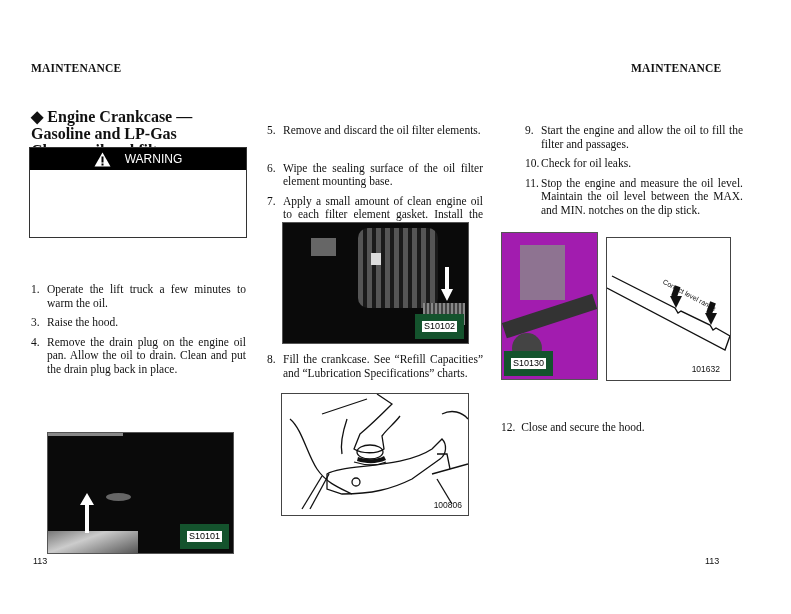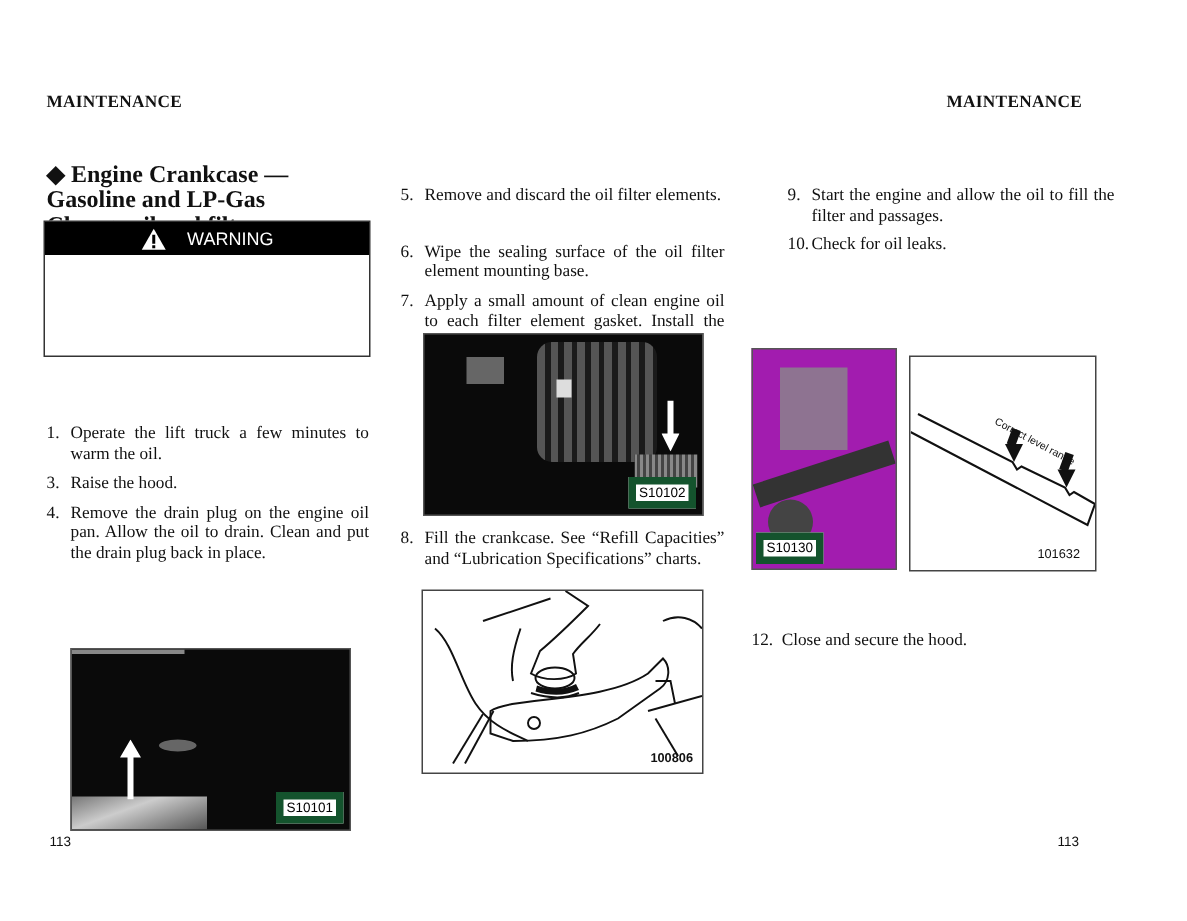--- a/index.html
+++ b/index.html
@@ -6,21 +6,21 @@
   body { width:791px; height:614px; position:relative; overflow:hidden; font-family:"Liberation Serif", serif; color:#111; }
   .abs { position:absolute; }
   .runhead { font-weight:bold; font-size:11.5px; letter-spacing:0.2px; }
   .section-title { font-weight:bold; font-size:16px; line-height:17px; }
   .warn { border:1px solid #333; background:#fff; }
   .warn-head { background:#000; color:#fff; height:22px; display:flex; align-items:center; justify-content:center; font-family:"Liberation Sans", sans-serif; font-size:12px; gap:14px; }
   .warn-body { font-weight:bold; font-size:11.5px; line-height:14px; padding:6px 5px; text-align:justify; }
   .step { font-size:11.5px; line-height:13.5px; text-align:justify; padding-left:16px; text-indent:-16px; }
   .step .num { display:inline-block; width:16px; text-indent:0; }
   .photo { background:#0a0a0a; border:1px solid #555; overflow:hidden; }
-  .fig-label { position:absolute; background:#fff; color:#000; border:5px solid #14532d; font-family:"Liberation Sans", sans-serif; font-size:9px; padding:0 2px; line-height:11px; }
+  .fig-label { position:absolute; background:#fff; color:#000; border:7px solid #14532d; font-family:"Liberation Sans", sans-serif; font-size:9px; padding:0 2px; line-height:11px; }
   .drawing { background:#fff; border:1px solid #444; overflow:hidden; }
   .pgnum { font-family:"Liberation Sans", sans-serif; font-size:9px; }
 </style>
 </head>
 <body>
 
 <div class="abs runhead" style="left:31px; top:62px;">MAINTENANCE</div>
 <div class="abs runhead" style="left:631px; top:62px;">MAINTENANCE</div>
 
 <div class="abs section-title" style="left:31px; top:108px; width:220px;">
@@ -90,26 +90,27 @@
       <path d="M40 82 L20 115"></path>
       <path d="M47 80 L28 115"></path>
       <path d="M65 25 C60 40 58 50 60 60"></path>
       <path d="M160 20 C170 15 180 18 186 25"></path>
       <line x1="150" y1="80" x2="186" y2="70"></line>
       <line x1="155" y1="85" x2="170" y2="110"></line>
       <path d="M155 60 L165 60 L168 75"></path>
     </g>
     <path d="M76 63 C85 66 95 66 102 62 L104 66 C95 70 85 70 75 67 Z" fill="#111"></path>
   </svg>
-  <div style="position:absolute; right:6px; bottom:5px; font-family:'Liberation Sans',sans-serif; font-size:8.5px;font-weight:bold;">100806</div>
+  <div style="position:absolute; right:6px; bottom:5px; font-family:'Liberation Sans',sans-serif; font-size:8.5px;">100806</div>
 </div>
 
 <div class="abs" style="left:525px; top:124px; width:218px;">
   <div class="step" style="margin-bottom:6px;"><span class="num">9.</span><span>Start the engine and allow the oil to fill the filter and passages.</span></div>
   <div class="step" style="margin-bottom:6px;"><span class="num">10.</span><span>Check for oil leaks.</span></div>
+  <div class="step"><span class="num">11.</span><span>Stop the engine and measure the oil level.  Maintain the oil level between the MAX. and MIN. notches on the dip stick.</span></div>
 </div>
 
 <div class="abs photo" style="left:501px; top:232px; width:95px; height:146px; background:#a21caf;">
   <div style="position:absolute; left:18px; top:12px; width:45px; height:55px; background:#8a8a8a; opacity:0.8;"></div>
   <div style="position:absolute; left:0; top:75px; width:95px; height:16px; background:#333; transform:rotate(-18deg);"></div>
   <div style="position:absolute; left:10px; top:100px; width:30px; height:30px; background:#444; border-radius:50%;"></div>
   <div class="fig-label" style="left:2px; bottom:3px;">S10130</div>
 </div>
 
 <div class="abs drawing" style="left:606px; top:237px; width:123px; height:142px;">

